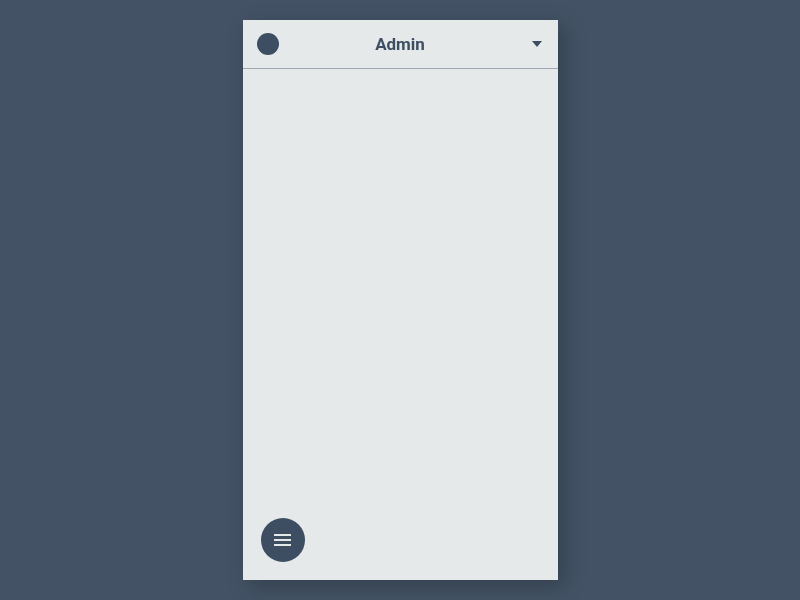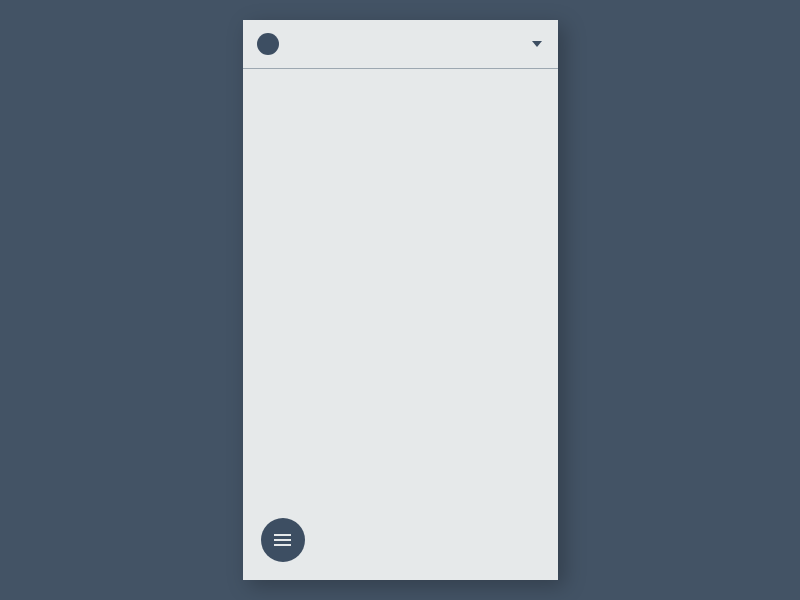--- a/index.html
+++ b/index.html
@@ -88,20 +88,21 @@
       height: 2px;
       background: #e6e9ea;
     }
   </style>
 </head>
 <body>
 
 <div class="device">
   <div class="topbar">
     <div class="avatar"></div>
+    <div class="title">Admin</div>
     <div class="caret"></div>
   </div>
   <div class="content"></div>
   <div class="fab">
     <div class="hamburger">
       <span></span>
       <span></span>
       <span></span>
     </div>
   </div>

